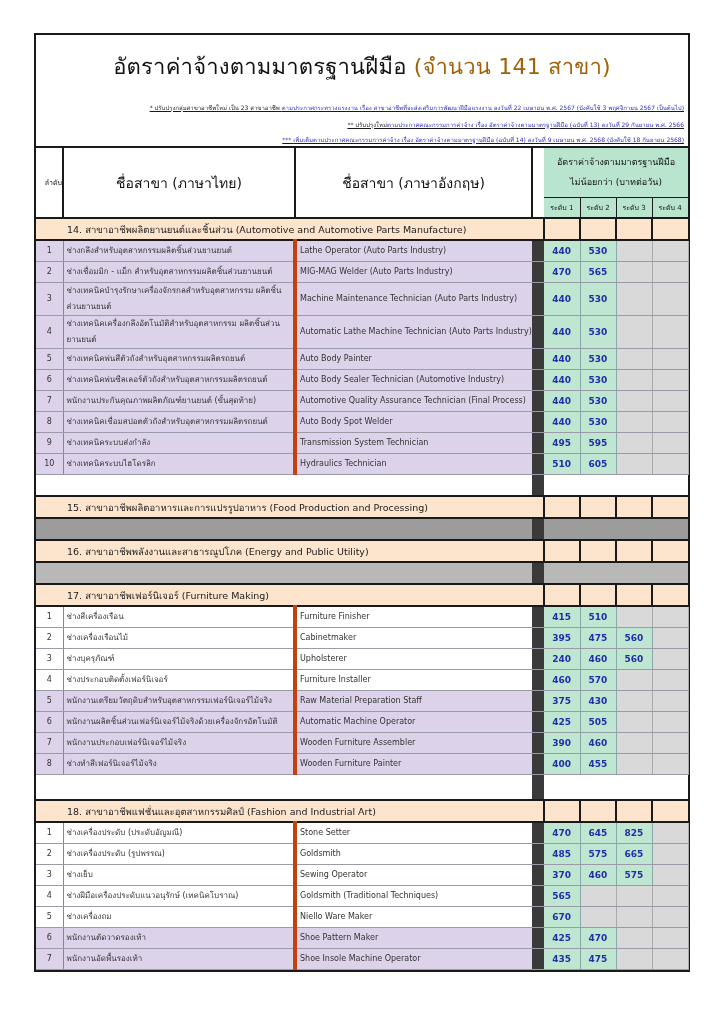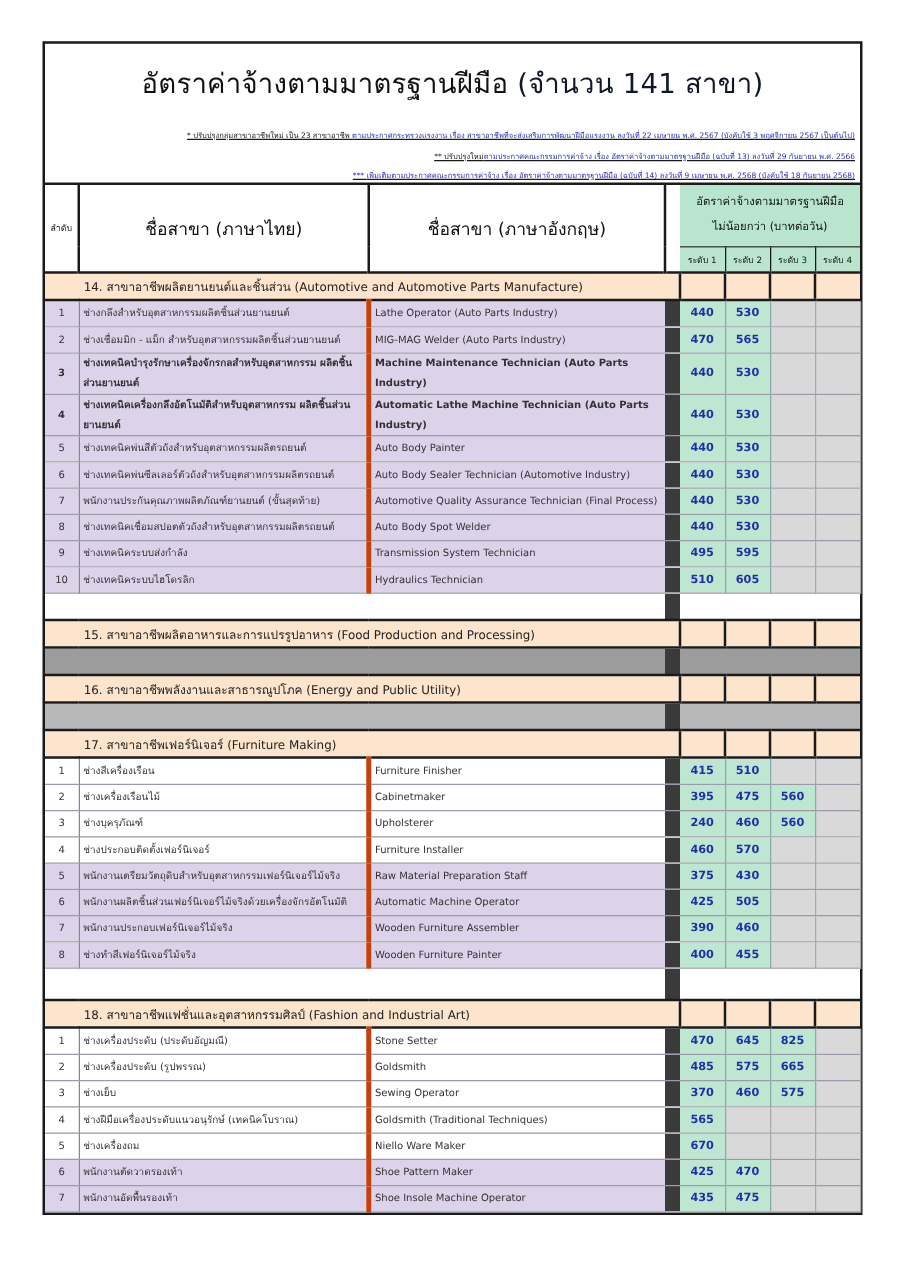--- a/index.html
+++ b/index.html
@@ -1,40 +1,40 @@
 <!DOCTYPE html>
 <html><head>
 <meta charset="utf-8">
 <style>
   html, body { margin:0; padding:0; background:#ffffff; }
   body { width:724px; height:1024px; position:relative; font-family:"DejaVu Sans", sans-serif; overflow:hidden; }
   .sheet { position:absolute; left:34px; top:33px; width:656px; border:2px solid #1a1a1a; box-sizing:border-box; background:#fff; }
   .title-area { height:111px; border-bottom:2px solid #1a1a1a; position:relative; }
   .title { position:absolute; left:0; right:0; top:14px; text-align:center; font-size:22px; color:#111; letter-spacing:0.2px; }
-  .title .accent { color:#0f172a; }
+  .title .accent { color:#a16207; }
   .note { position:absolute; right:4px; font-size:6px; text-decoration:underline; color:#1a1a1a; white-space:nowrap; }
   .note .link { color:#2b2bb8; }
   .n1 { top:68px; } .n2 { top:85px; } .n3 { top:100px; }
   table { border-collapse:collapse; width:652px; table-layout:fixed; }
   td { box-sizing:border-box; padding:0; font-size:8px; color:#333; overflow:hidden; white-space:nowrap; }
   .c-no { width:27px; text-align:center; border-right:1px solid #888; }
   .c-th { width:232px; padding-left:3px; border-right:4px solid #c2410c; }
   .c-en { width:237px; padding-left:3px; }
   .c-sep { width:10px; background:#3a3a3a; }
   .c-lv { width:36px; text-align:center; }
   .hdr td { background:#fff; color:#111; }
   .hdr .h-big { font-size:14px; text-align:center; border-right:2px solid #1a1a1a; }
-  .hdr .h-no { font-size:7px; text-align:center; border-right:2px solid #1a1a1a;margin-left:26px; }
+  .hdr .h-no { font-size:7px; text-align:right; border-right:2px solid #1a1a1a;margin-left:26px; }
   .hdr .h-rate { background:#b9e5cf; font-size:9px; text-align:center; line-height:20px; border-bottom:1px solid #1a1a1a; }
   .hdr .h-lv { background:#b9e5cf; font-size:7px; text-align:center; border-right:1px solid #1a1a1a; height:21px; }
   .sec td { background:#fde4cc; height:22px; border-top:2px solid #1a1a1a; border-bottom:2px solid #1a1a1a; }
   .sec .s-title { font-size:9.5px; color:#222; padding-left:31px; }
   .sec .c-lv { border-left:2px solid #1a1a1a; }
   .row td { height:21px; border-bottom:1px solid #9a9aa8; }
-  .row.tall td { height:33px;font-weight:bold; }
+  .row.tall td { height:33px; }
   .row.tall .c-th, .row.tall .c-en { white-space:normal; line-height:16px; }
   .row.purple .c-no, .row.purple .c-th, .row.purple .c-en { background:#dcd3ea; }
   .row.white .c-no, .row.white .c-th, .row.white .c-en { background:#ffffff; }
   .row .lv-g { background:#bfe6d1; color:#1f2fa8; font-weight:bold; font-size:9px; border-right:1px solid #8aa; }
   .row .lv-e { background:#d9d9d9; border-right:1px solid #aaa; }
   .blank td { height:22px; background:#fff; }
   .gray1 td { height:22px; background:#9c9c9c; }
   .gray2 td { height:22px; background:#b8b8b8; }
   .gray1 .c-sep, .gray2 .c-sep, .blank .c-sep { background:#3a3a3a; }
 </style>

